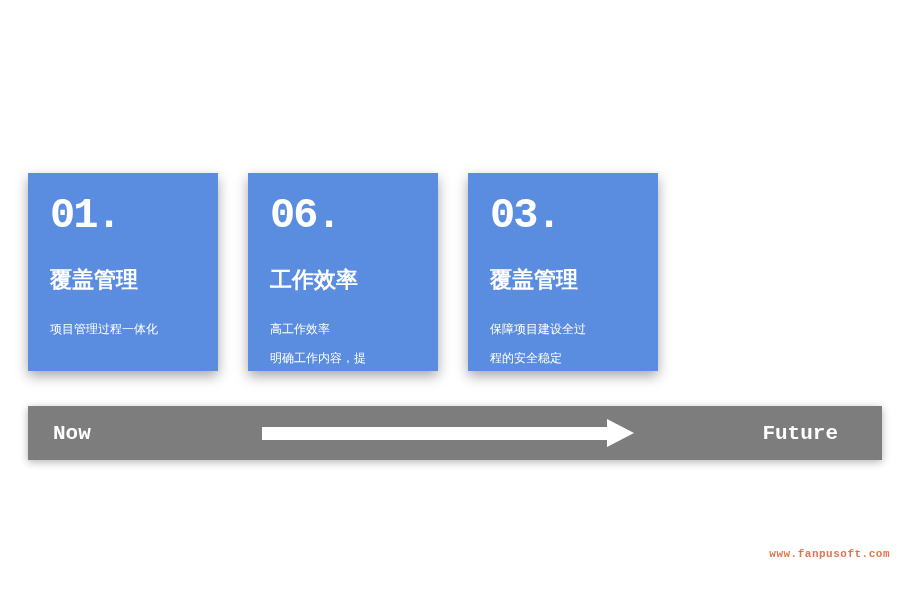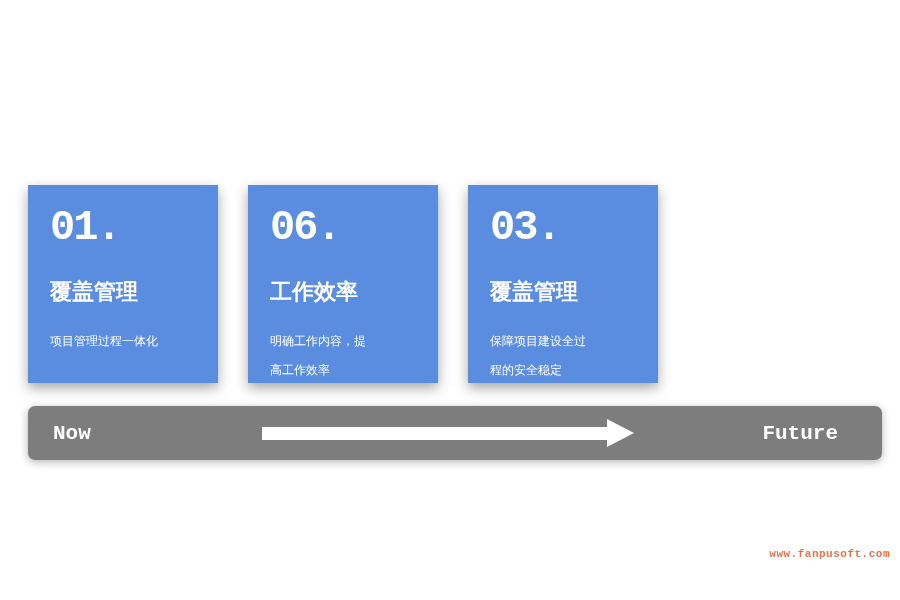--- a/index.html
+++ b/index.html
@@ -12,21 +12,20 @@
     font-family: "Liberation Sans", sans-serif;
   }
 
   
   .cards {
     position: absolute;
     left: 28px;
     top: 173px;
     display: flex;
     gap: 30px;
-    margin-top: 12px;
   }
   .card {
     width: 190px;
     height: 198px;
     box-sizing: border-box;
     background: var(--card-blue, #5A8CDF);
     box-shadow: 0 5px 12px rgba(0,0,0,0.35);
     padding: 0 20px 0 22px;
     color: #ffffff;
   }
@@ -61,21 +60,20 @@
     width: 854px;
     height: 54px;
     background: var(--bar-gray, #7D7D7D);
     box-shadow: 0 2px 8px rgba(0,0,0,0.30);
     display: flex;
     align-items: center;
     color: #ffffff;
     font-family: "Liberation Mono", monospace;
     font-weight: 700;
     font-size: 21px;
-    border-radius: 7px;
   }
   .timeline-now { margin-left: 25px; }
   .timeline-future { margin-left: auto; margin-right: 44px; }
   .timeline-arrow {
     position: absolute;
     left: 234px;
     top: 50%;
     transform: translateY(-50%);
     display: flex;
     align-items: center;
@@ -131,22 +129,22 @@
       <div class="card-desc">
         <div>项目管理过程一体化</div>
         <div></div>
       </div>
     </div>
 
     <div class="card">
       <div class="card-number">06.</div>
       <div class="card-title">工作效率</div>
       <div class="card-desc">
+        <div>高工作效率</div>
         <div>明确工作内容，提</div>
-        <div>高工作效率</div>
       </div>
     </div>
 
     <div class="card">
       <div class="card-number">03.</div>
       <div class="card-title">覆盖管理</div>
       <div class="card-desc">
         <div>保障项目建设全过</div>
         <div>程的安全稳定</div>
       </div>

